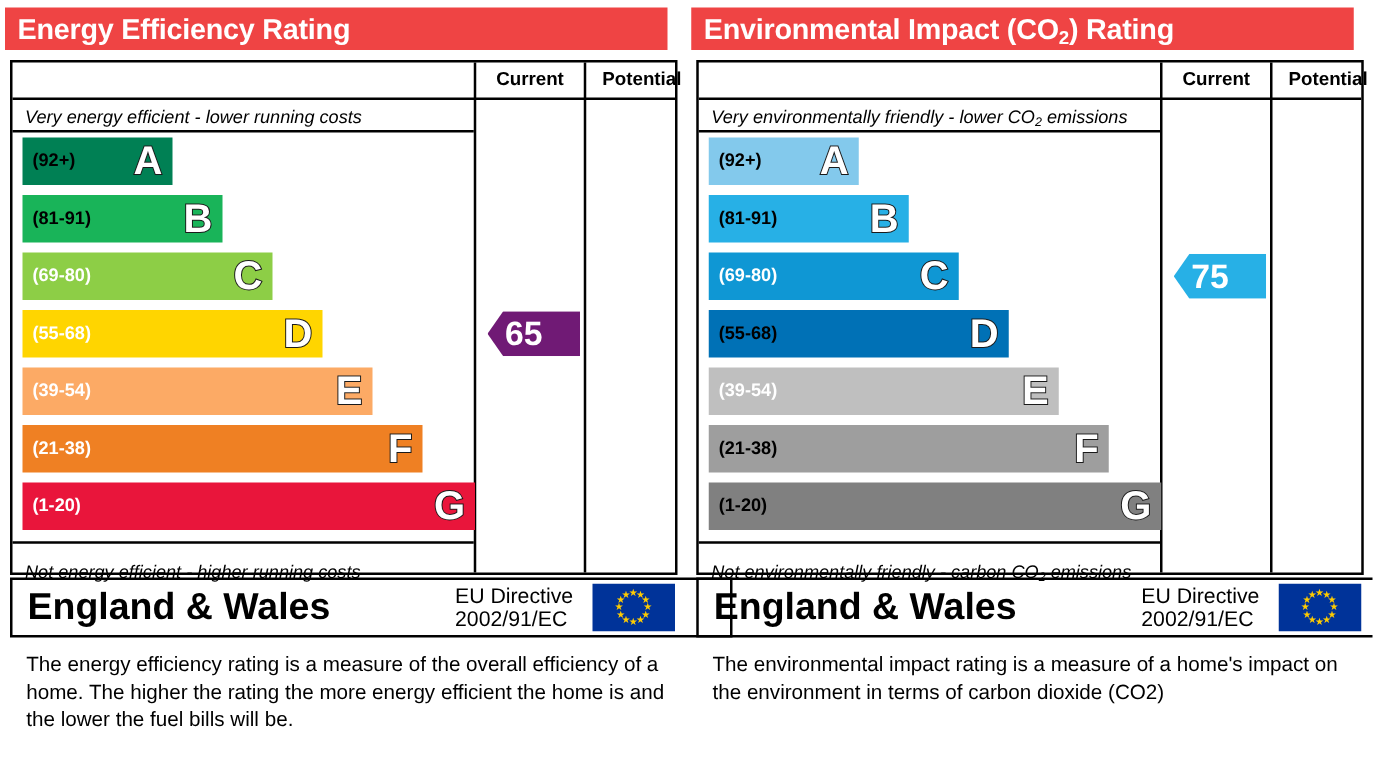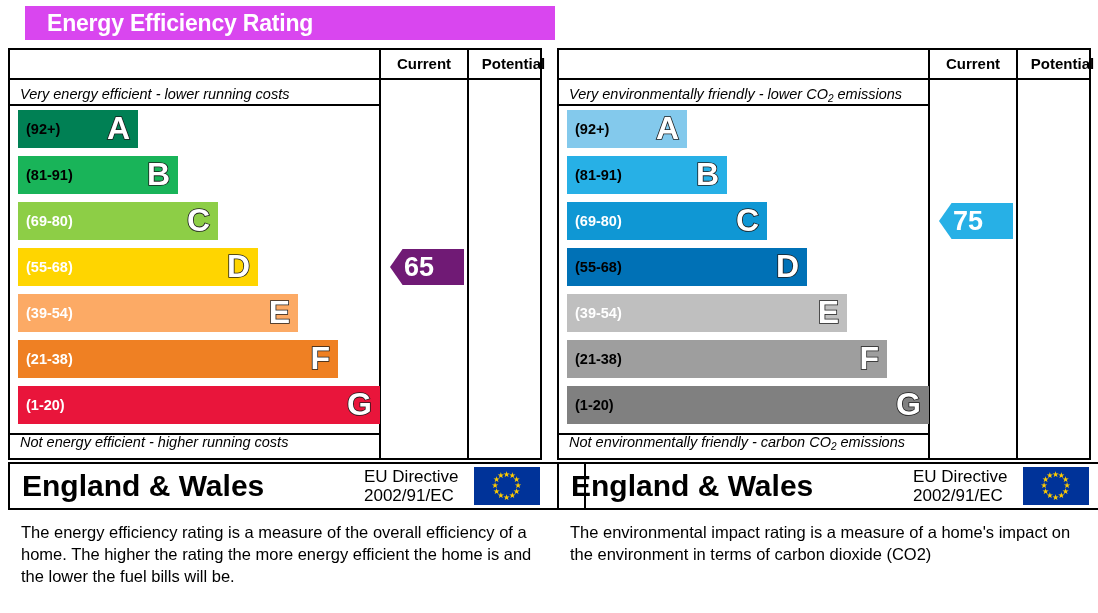--- a/index.html
+++ b/index.html
@@ -23,30 +23,30 @@
     top: 0;
     width: 540px;
     height: 613px;
   }
   .panel-left  { left: 4px;   }
   .panel-right { left: 553px; }
 
   
   .title-bar {
     position: absolute;
-    left: 21px;
+    left: 0;
     top: 6px;
     width: 530px;
     height: 34px;
-    background: #d946ef;
+    background: #ef4444;
     color: #ffffff;
     font-size: 23px;
     font-weight: bold;
     line-height: 34px;
-    padding-left: 22px;
+    padding-left: 10px;
     box-sizing: border-box;
     white-space: nowrap;
     letter-spacing: -0.2px;
   }
   .title-bar sub {
     font-size: 15px;
     vertical-align: baseline;
     position: relative;
     top: 4px;
   }
@@ -98,21 +98,21 @@
   
   .caption {
     position: absolute;
     left: 10px;
     font-style: italic;
     font-size: 14.5px;
     color: #000000;
     white-space: nowrap;
   }
   .caption-top    { top: 36px; }
-  .caption-bottom { top: 384px; }
+  .caption-bottom { top: 400px; }
   .caption sub {
     font-size: 10px;
     vertical-align: baseline;
     position: relative;
     top: 3px;
   }
 
   
   .hline {
     position: absolute;
@@ -302,20 +302,21 @@
           <span style="position: absolute; color: rgb(255, 204, 0); font-size: 8px; line-height: 8px; left: 19.0407px; top: 9.25px;">★</span>
           <span style="position: absolute; color: rgb(255, 204, 0); font-size: 8px; line-height: 8px; left: 23.25px; top: 5.04071px;">★</span>
         </div>
     </div>
 
     <div class="desc">The energy efficiency rating is a measure of the overall efficiency of a home.  The higher the rating the more energy efficient the home is and the lower the fuel bills will be.</div>
   </div>
 
   <div class="panel panel-right">
 
+    <div class="title-bar"><span>Environmental Impact (CO</span><sub>2</sub><span>) Rating</span></div>
 
     <div class="table-frame">
       <div class="hdr-row">
         <div class="hdr-cell hdr-current">Current</div>
         <div class="hdr-cell hdr-potential">Potential</div>
       </div>
 
       <div class="vdiv vdiv-1"></div>
       <div class="vdiv vdiv-2"></div>
 

